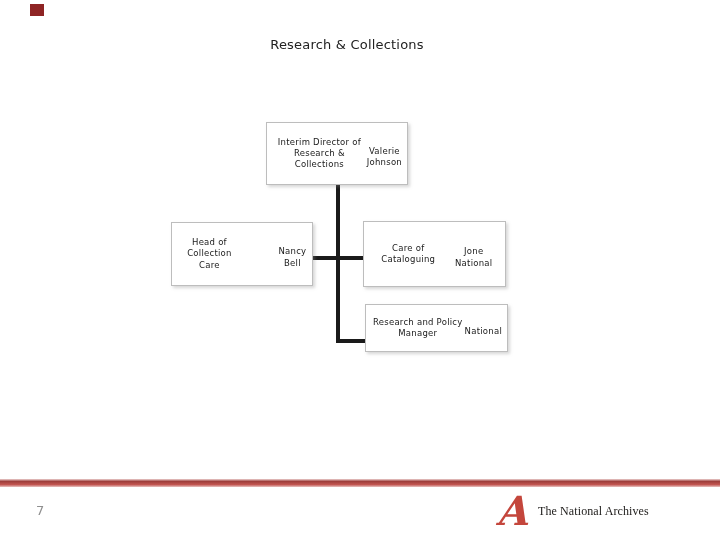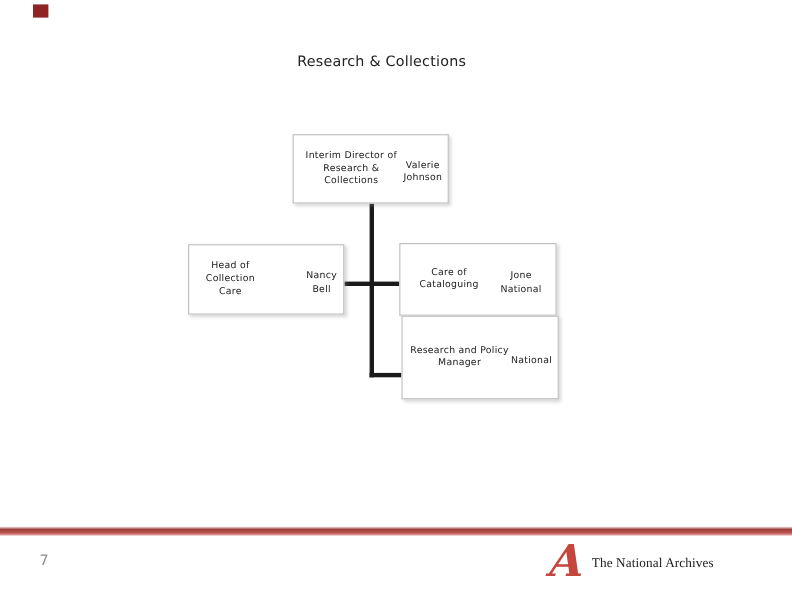--- a/index.html
+++ b/index.html
@@ -16,21 +16,21 @@
   .corner-mark {
     position: absolute;
     left: 30px; top: 4px;
     width: 14px; height: 12px;
     background: #8e2424;
   }
 
   .title {
     position: absolute;
     left: 0; right: 26px; top: 37px;
-    margin: 12px;
+    margin: 0;
     text-align: center;
     font-size: 13px;
     font-weight: 400;
     letter-spacing: 0.2px;
     color: #222222;
   }
 
   
   .node {
     position: absolute;
@@ -44,21 +44,21 @@
     box-sizing: border-box;
     padding: 2px 5px;
     color: #1a1a1a;
   }
   .node .role  { font-size: 8.5px; line-height: 1.3; letter-spacing: 0.25px; }
   .node .person{ font-size: 8.5px; line-height: 1.3; letter-spacing: 0.25px; margin-top: 7px; }
 
   .node-director        { left: 266px; top: 122px; width: 142px; height: 63px; }
   .node-collection-care { left: 171px; top: 222px; width: 142px; height: 64px; gap: 36px; }
   .node-cataloguing     { left: 363px; top: 221px; width: 143px; height: 66px; }
-  .node-research-policy { left: 365px; top: 287px; width: 143px; height: 76px; text-align: center; }
+  .node-research-policy { left: 365px; top: 304px; width: 143px; height: 48px; text-align: center; }
 
   
   .connector { position: absolute; background: #1a1a1a; }
   .conn-trunk    { left: 336px; top: 185px; width: 4px;  height: 158px; }
   .conn-mid-h    { left: 313px; top: 256px; width: 50px; height: 4px; }
   .conn-bottom-h { left: 336px; top: 339px; width: 29px; height: 4px; }
 
   
   .footer-line {
     position: absolute;

